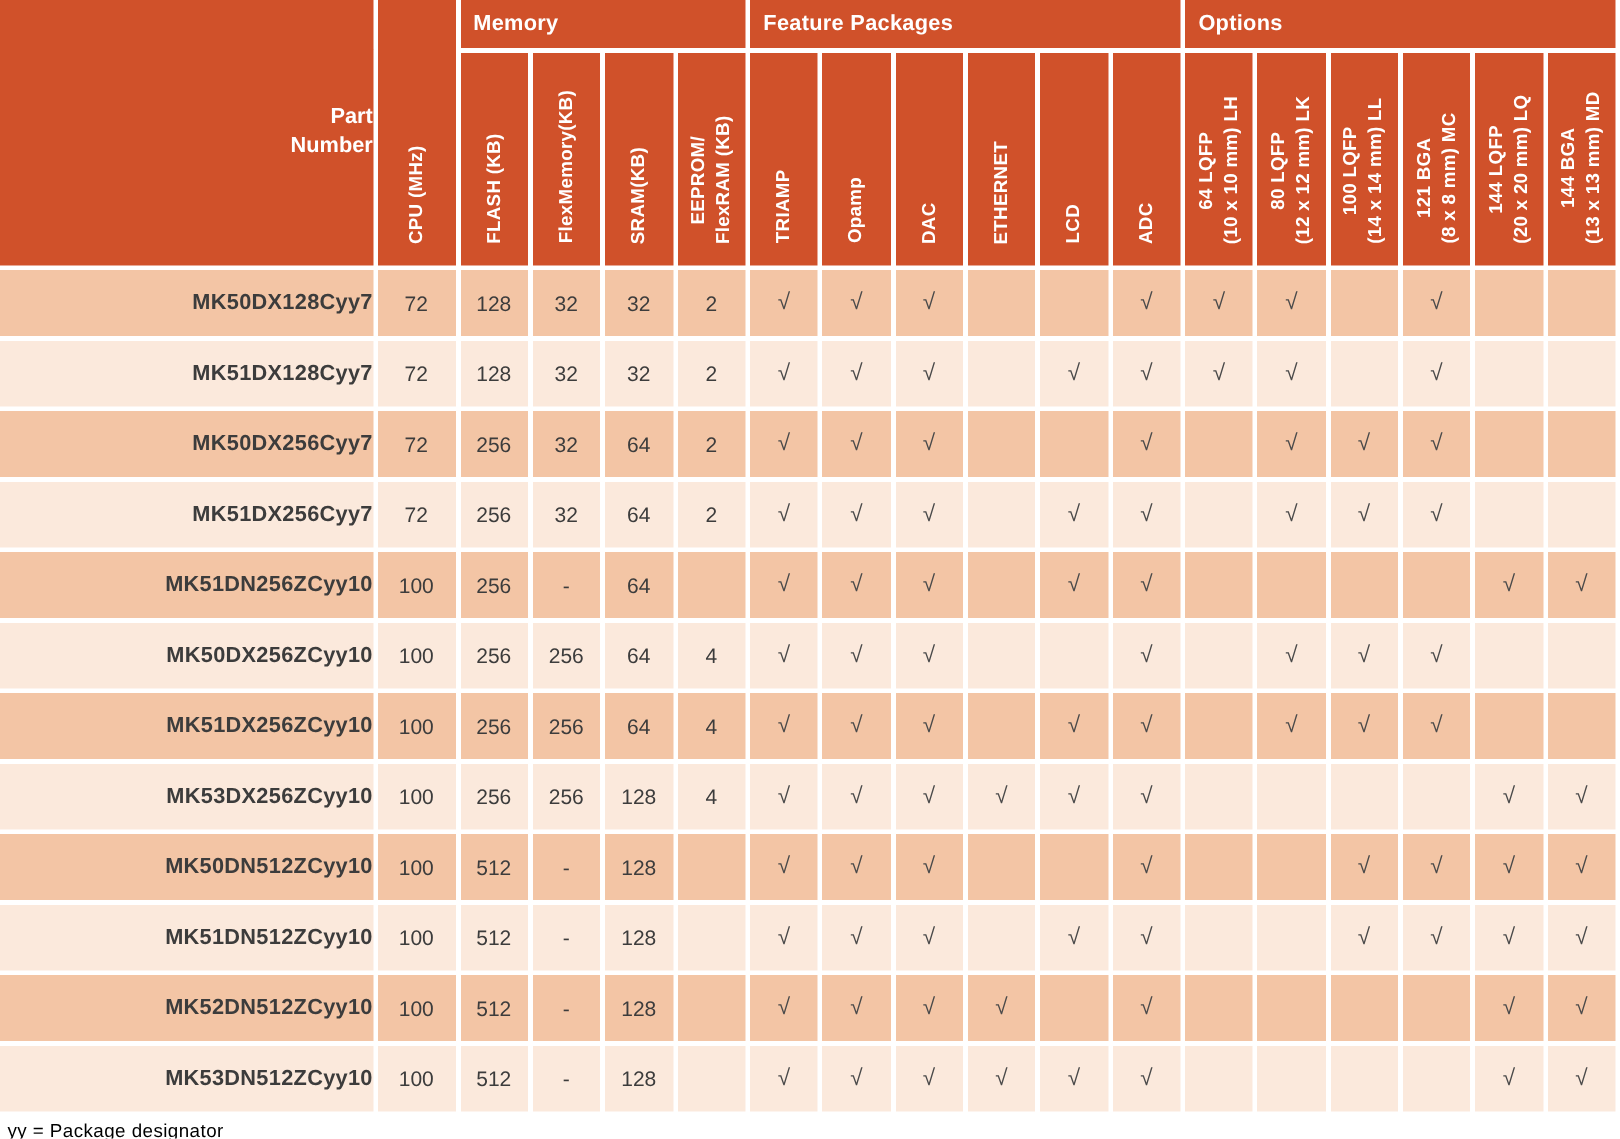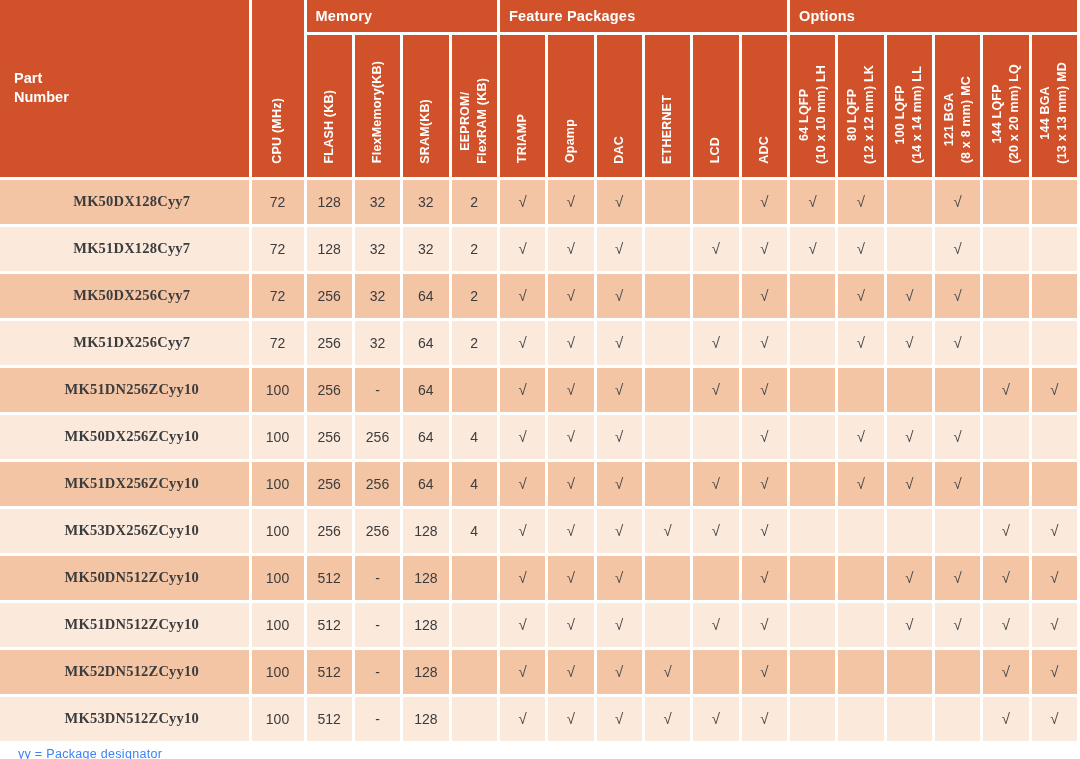--- a/index.html
+++ b/index.html
@@ -27,21 +27,21 @@
     overflow:hidden;
   }
   thead th{
     background:var(--header-bg);
     color:var(--header-text);
     font-weight:bold;
     margin-left:15px;
   }
   th.corner{
     vertical-align:middle;
-    text-align:left;
+    text-align:right;
     padding-left:14px;
     font-size:14.5px;
     line-height:1.35;
     white-space:pre-line;
   }
   th.group{
     height:33px;
     vertical-align:middle;
     text-align:left;
     padding-left:9px;
@@ -66,35 +66,34 @@
   }
   tbody td{
     height:47px;
     text-align:center;
     font-size:14px;
     color:var(--text-dark);
   }
   tbody tr.odd td{background:var(--row-odd);}
   tbody tr.even td{background:var(--row-even);}
   tbody td.part{
-    text-align:center;
+    text-align:right;
     padding-left:15px;
     font-weight:bold;
     font-size:14.5px;
     letter-spacing:.2px;
-    font-family:Liberation Serif, serif;
   }
   tbody td.check{
     font-size:15px;
     color:#4a4a4a;
   }
   .footnote{
-    margin:3px 0 0 18px;
+    margin:3px 0 0 5px;
     font-size:12.5px;
-    color:#3b82f6;
+    color:#000000;
     letter-spacing:.3px;
   }
 </style>
 </head>
 <body>
 
 <table class="selector">
   <colgroup>
     <col style="width:250px">
     <col style="width:55px">

